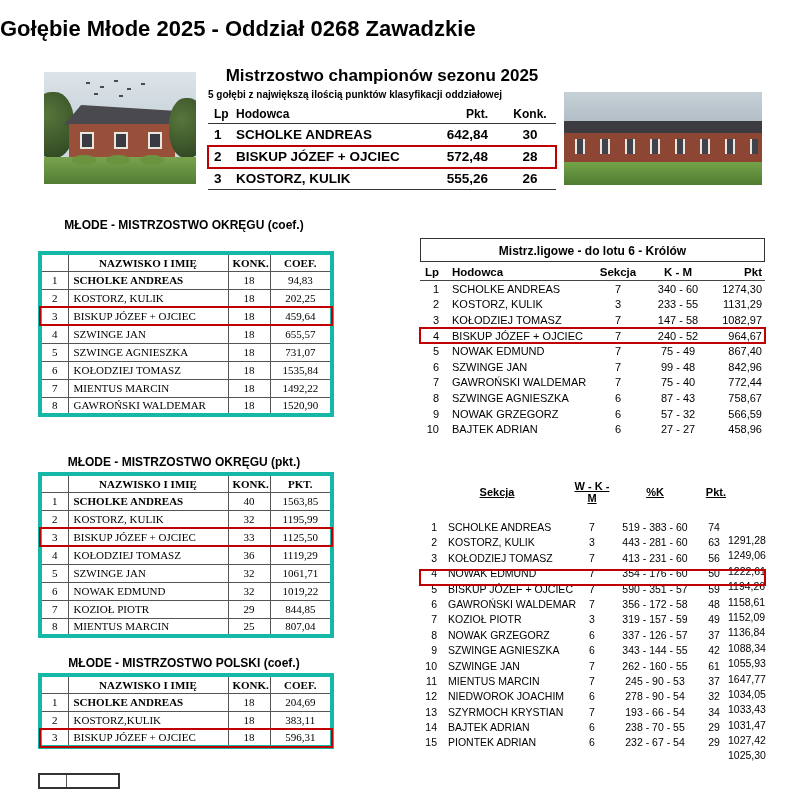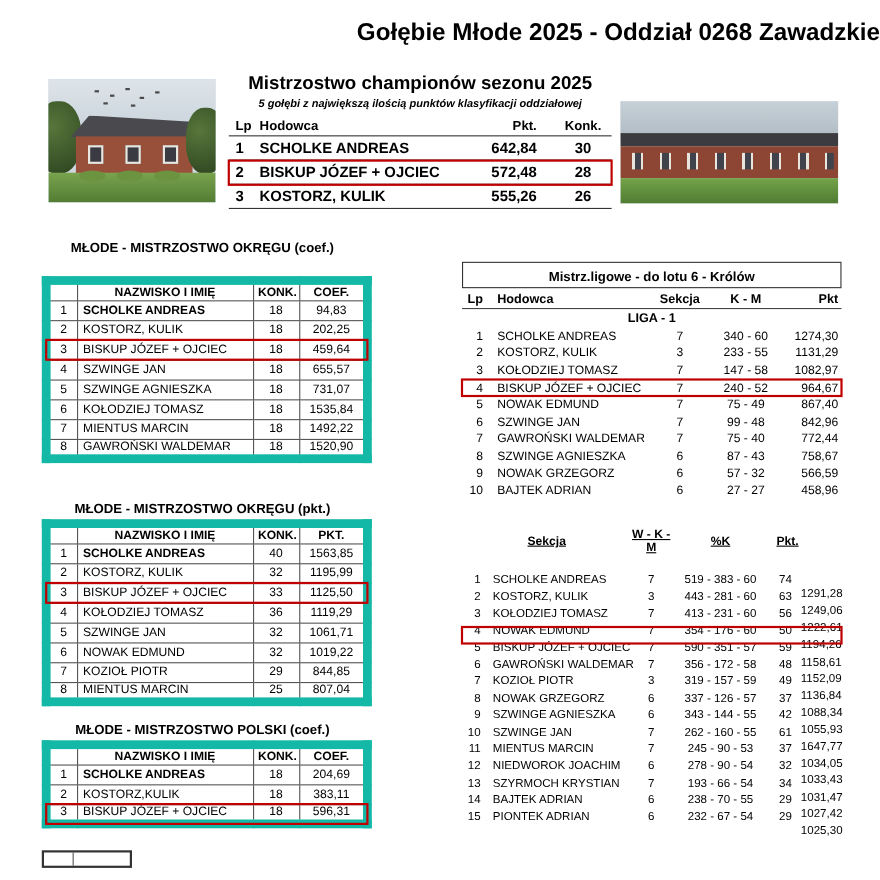--- a/index.html
+++ b/index.html
@@ -9,21 +9,21 @@
     background:#ffffff;
     font-family:"Liberation Sans", sans-serif;
     color:#000;
     position:relative;
     overflow:hidden;
   }
 
   
   .page-title {
     position:absolute; left:0; right:0; top:16px;
-    text-align:right; font-size:22px; font-weight:bold;
+    text-align:left; font-size:22px; font-weight:bold;
   }
 
   
   .photo { position:absolute; overflow:hidden; background:#cfd8de; }
   .photo-left  { left:44px;  top:72px; width:152px; height:112px; }
   .photo-right { left:564px; top:92px; width:198px; height:93px; }
 
   .pl-sky  { position:absolute; inset:0 0 40% 0; background:linear-gradient(#dde4e9,#c2cdd6); }
   .pl-birds{ position:absolute; left:42px; top:10px; width:4px; height:2px; background:#4a4a4a;
              box-shadow:14px 4px 0 #4a4a4a, 28px -2px 0 #4a4a4a, 41px 6px 0 #4a4a4a,
@@ -43,35 +43,35 @@
   .pr-sky  { position:absolute; inset:0 0 60% 0; background:linear-gradient(#c6d0d7,#aeb9c2); }
   .pr-roof { position:absolute; left:0; right:0; top:31%; height:13%; background:#3c3c40; }
   .pr-wall { position:absolute; left:0; right:0; top:44%; height:31%; background:#8d4634; }
   .pr-wall::before { content:""; position:absolute; left:4px; right:4px; top:22%; height:52%;
     background:repeating-linear-gradient(90deg, transparent 0 7px, #e9e5dc 7px 9px, #41434c 9px 15px, #e9e5dc 15px 17px, transparent 17px 25px); }
   .pr-grass{ position:absolute; left:0; right:0; bottom:0; height:25%; background:linear-gradient(#74a349,#4f7c31); }
 
   
   .champ { position:absolute; left:208px; top:66px; width:348px; }
   .champ-title { text-align:center; font-size:17px; font-weight:bold; }
-  .champ-sub   { text-align:center; font-size:10px; font-style:italic; font-weight:600; margin-top:3px; }
+  .champ-sub   { text-align:left; font-size:10px; font-weight:600; margin-top:3px; }
   .champ-row { display:grid; grid-template-columns:26px 192px 78px 52px; align-items:center; border-bottom:1px solid #333; }
   .champ-head { margin-top:5px; height:19px; font-size:12px; font-weight:bold; }
   .champ-data { height:22px; font-size:13.5px; font-weight:bold; }
   .champ-row .lp   { padding-left:6px; }
   .champ-row .name { padding-left:2px; white-space:nowrap; }
   .champ-row .pkt  { text-align:right; padding-right:16px; }
   .champ-row .konk { text-align:center; }
   .champ-data.hl { outline:2.5px solid #c00000; outline-offset:-1px; }
 
   
   .lhead { position:absolute; left:38px; width:292px; text-align:center; font-size:12px; font-weight:bold; }
   .lh1 { top:218px; } .lh2 { top:455px; } .lh3 { top:656px; }
   table.ltable { position:absolute; left:38px; width:292px; border-collapse:collapse; table-layout:fixed;
-                 border:8px solid #14b8a6; font-size:11px; }
+                 border:4px solid #14b8a6; font-size:11px;font-family:Liberation Serif, serif; }
   .t1 { top:251px; } .t2 { top:472px; } .t3 { top:673px; }
   .ltable th, .ltable td { border:1px solid #555; height:18px; padding:0 4px; white-space:nowrap; overflow:hidden; }
   .ltable th { font-weight:bold; text-align:center; font-size:11px; }
   .ltable td.rank { text-align:center; }
   .ltable td.name { text-align:left; padding-left:5px; }
   .ltable td.num  { text-align:center; }
   tr.bold-name td.name { font-weight:bold; }
   tr.hl { outline:2.5px solid #c00000; outline-offset:-1px; }
 
   
@@ -368,21 +368,20 @@
 
   <div class="liga">
     <div class="liga-title">Mistrz.ligowe - do lotu 6 - Królów</div>
     <div class="liga-head">
       <span class="c1">Lp</span>
       <span class="c2">Hodowca</span>
       <span class="c3">Sekcja</span>
       <span class="c4">K - M</span>
       <span class="c5">Pkt</span>
     </div>
-    <div class="liga-league">LIGA - 1</div>
     <div>
 
         <div class="liga-row">
           <span class="c1">1</span>
           <span class="c2">SCHOLKE ANDREAS</span>
           <span class="c3">7</span>
           <span class="c4">340 - 60</span>
           <span class="c5">1274,30</span>
         </div>
 

